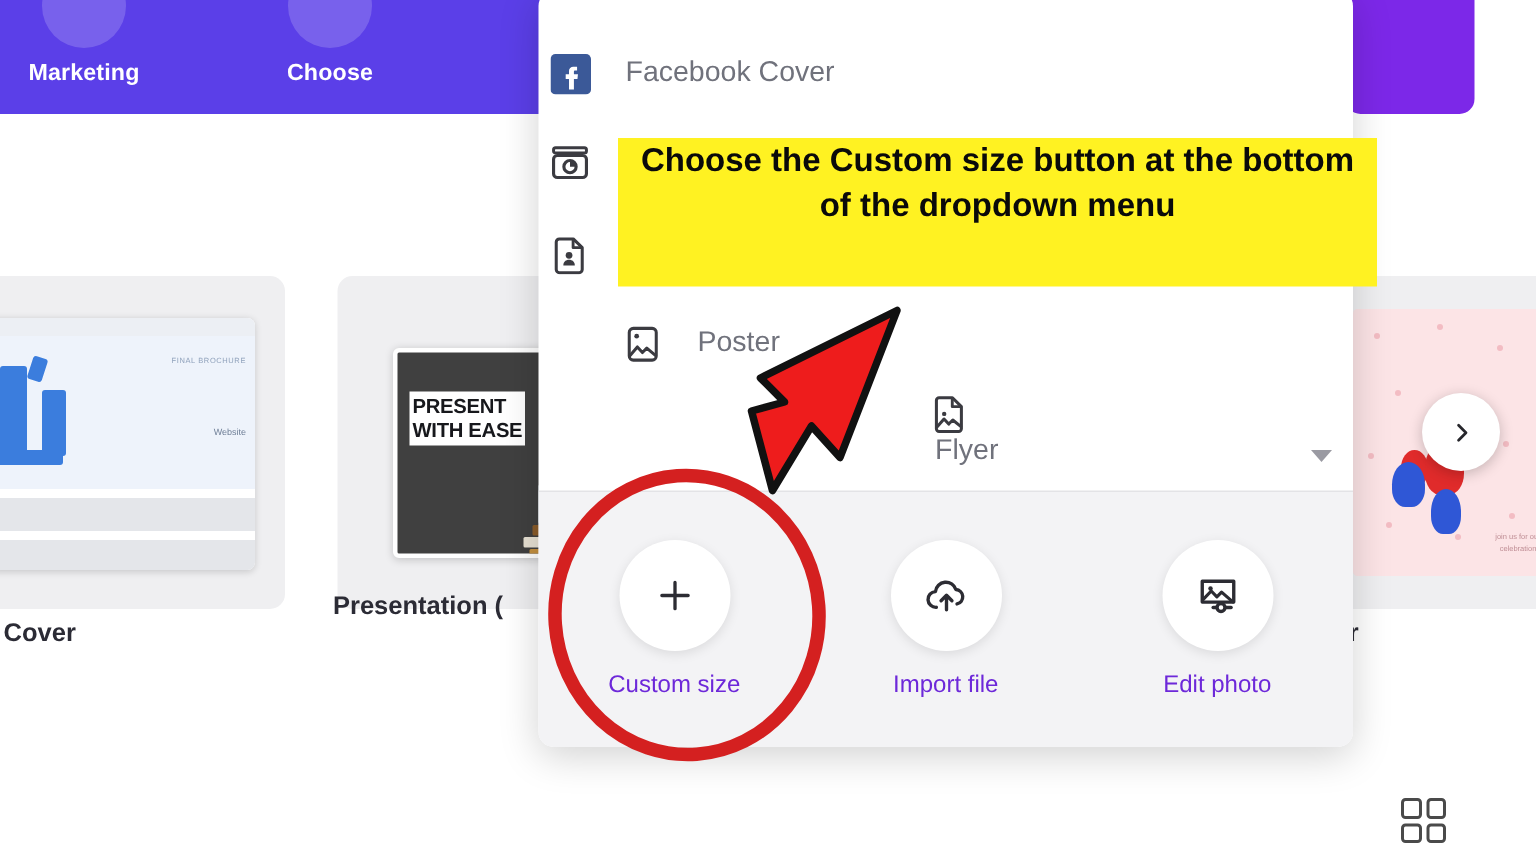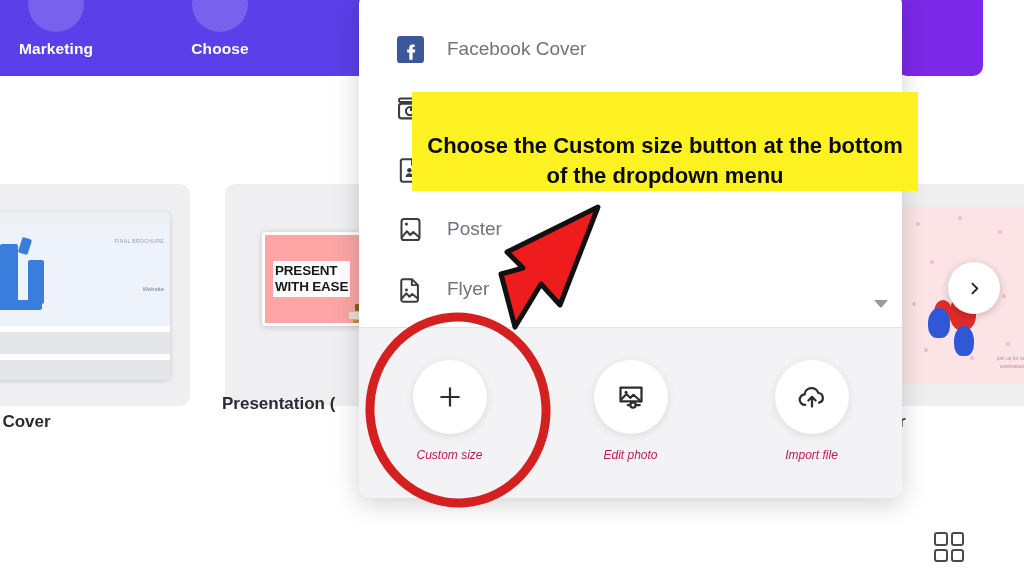--- a/index.html
+++ b/index.html
@@ -109,22 +109,22 @@
   }
   .fb-sub { position:absolute; right:6px; top:62px; width:116px; text-align:right; font-size:6px; color:#6e7e96; }
   .fb-shot .bar { position:absolute; left:0; width:100%; background:#e4e6ea; }
   .fb-shot .b1 { top:120px; height:22px; }
   .fb-shot .b2 { top:148px; height:22px; }
 
   
   .pres-shot {
     position: absolute;
     left: 37px; top: 48px;
-    width: 132px; height: 94px;
-    background: #fca5a5;
+    width: 132px; height: 140px;
+    background: #404040;
     border-radius: 4px;
     box-shadow: 0 1px 6px rgba(0,0,0,.18);
     border: 3px solid #fff;
     overflow: hidden;
   }
   .pres-shot .ptext {
     position:absolute; left:10px; top:28px;
     font-size:13.5px; font-weight:bold; line-height:16px;
     color:#17181c; letter-spacing:-.2px;
     background:#ffffff;
@@ -209,21 +209,21 @@
     overflow:hidden;
   }
   .dd-list {
     position:absolute; left:0; top:0; right:0; height:334px;
     overflow:hidden;
   }
   .dd-item {
     position:absolute;
     left:0; right:0; height:58px;
     display:flex; align-items:center;
-    padding-left:36px;
+    padding-left:6px;
     cursor:pointer;
   }
   .dd-icon {
     width:30px; height:30px;
     display:flex; align-items:center; justify-content:center;
     flex:0 0 30px;
   }
   .dd-label {
     margin-left:22px;
     font-size:19px;
@@ -248,29 +248,29 @@
     padding-top:32px;
   }
   .foot-act { width:150px; text-align:center; cursor:pointer; }
   .foot-circle {
     width:74px; height:74px; border-radius:50%;
     background:#ffffff;
     box-shadow: 0 2px 8px rgba(0,0,0,.10);
     margin:0 auto 14px auto;
     display:flex; align-items:center; justify-content:center;
   }
-  .foot-label { font-size:12px; color:#be185d;font-style:italic; }
+  .foot-label { font-size:16px; color:#6d28d9; }
 
   
   .callout {
     position:absolute;
     left:412px; top:92px;
     width:506px; height:99px;
     background:#fff222;
-    display:flex; align-items:flex-end; justify-content:center;
+    display:flex; align-items:flex-start; justify-content:center;
     text-align:center;
     padding:0 10px;
   }
   .callout-text {
     font-size:22px; font-weight:bold; color:#0a0a0a; line-height:30px;
   }
   .ann-svg { position:absolute; left:0; top:0; width:1024px; height:576px; pointer-events:none; }
 </style>
 </head>
 <body>
@@ -407,32 +407,32 @@
           <svg width="27" height="27" viewBox="0 0 24 24" fill="none">
             <path d="M5.2 2.9h8.3l5.3 5.2v13a1.8 1.8 0 0 1-1.8 1.8H5.2a1.8 1.8 0 0 1-1.8-1.8V4.7a1.8 1.8 0 0 1 1.8-1.8z" stroke="#3b3b41" stroke-width="1.8" stroke-linejoin="round"></path>
             <path d="M13.4 3v5.1h5.2" stroke="#3b3b41" stroke-width="1.7" stroke-linejoin="round"></path>
             <circle cx="11" cy="12.6" r="2" fill="#3b3b41"></circle>
             <path d="M7.6 18.6c0-2 1.5-3.3 3.4-3.3s3.4 1.3 3.4 3.3z" fill="#3b3b41"></path>
           </svg>
         </div>
         <div class="dd-label"></div>
       </div>
 
-      <div class="dd-item" style="top:206px;">
+      <div class="dd-item" style="top:206px;margin-left:48px;">
         <div class="dd-icon">
           <svg width="27" height="27" viewBox="0 0 24 24" fill="none">
             <rect x="4" y="2.6" width="16" height="18.8" rx="2.4" stroke="#3b3b41" stroke-width="1.8"></rect>
             <circle cx="8.4" cy="7.2" r="1.4" fill="#3b3b41"></circle>
             <path d="M4.5 18.6l4.3-5 3 3.3 2.6-2.6 5.1 4.3" stroke="#3b3b41" stroke-width="1.8" stroke-linejoin="round" stroke-linecap="round"></path>
           </svg>
         </div>
         <div class="dd-label">Poster</div>
       </div>
 
-      <div class="dd-item" style="top:266px;">
+      <div class="dd-item" style="top:266px;flex-direction:column;">
         <div class="dd-icon">
           <svg width="27" height="27" viewBox="0 0 24 24" fill="none">
             <path d="M5.4 2.8h7.9l5.3 5.3v13.1a1.6 1.6 0 0 1-1.6 1.6H5.4a1.6 1.6 0 0 1-1.6-1.6V4.4a1.6 1.6 0 0 1 1.6-1.6z" stroke="#3b3b41" stroke-width="1.8" stroke-linejoin="round"></path>
             <path d="M13.2 2.9v5.2h5.2" stroke="#3b3b41" stroke-width="1.7" stroke-linejoin="round"></path>
             <circle cx="8.4" cy="12.4" r="1.3" fill="#3b3b41"></circle>
             <path d="M4.4 19.8l3.9-4.4 2.8 3 2.4-2.4 4.7 3.8" stroke="#3b3b41" stroke-width="1.8" stroke-linejoin="round" stroke-linecap="round"></path>
           </svg>
         </div>
         <div class="dd-label">Flyer</div>
       </div>
@@ -443,44 +443,44 @@
 
     <div class="dd-footer">
 
       <div class="foot-act">
         <div class="foot-circle">
           <svg width="28" height="28" viewBox="0 0 24 24" fill="none">
             <path d="M12 4.5v15M4.5 12h15" stroke="#2c2c33" stroke-width="1.9" stroke-linecap="round"></path>
           </svg>
         </div>
         <div class="foot-label">Custom size</div>
+      </div>
+
+      <div class="foot-act">
+        <div class="foot-circle">
+          <svg width="30" height="30" viewBox="0 0 24 24" fill="none">
+            <path d="M6.6 18.3a4.2 4.2 0 0 1-.5-8.4 5.6 5.6 0 0 1 10.9-1.1 3.9 3.9 0 0 1 .6 7.7" stroke="#2c2c33" stroke-width="1.8" stroke-linecap="round" stroke-linejoin="round"></path>
+            <path d="M12 19.6v-7.4M9.1 14.8L12 11.9l2.9 2.9" stroke="#2c2c33" stroke-width="1.8" stroke-linecap="round" stroke-linejoin="round"></path>
+          </svg>
+        </div>
+        <div class="foot-label">Import file</div>
       </div>
 
       <div class="foot-act">
         <div class="foot-circle">
           <svg width="30" height="30" viewBox="0 0 24 24" fill="none">
             <path d="M3.6 4.4h16.8v11.1H3.6z" stroke="#2c2c33" stroke-width="1.8" stroke-linejoin="round"></path>
             <circle cx="8" cy="8.2" r="1.2" fill="#2c2c33"></circle>
             <path d="M4 14.2l4.4-4.6 3 3.1 2.5-2.5 6 5.2" stroke="#2c2c33" stroke-width="1.7" stroke-linejoin="round" stroke-linecap="round"></path>
             <path d="M9.4 18.4h9.6" stroke="#2c2c33" stroke-width="1.8" stroke-linecap="round"></path>
             <circle cx="13.6" cy="18.4" r="2.1" fill="#ffffff" stroke="#2c2c33" stroke-width="1.8"></circle>
           </svg>
         </div>
         <div class="foot-label">Edit photo</div>
       </div>
-
-      <div class="foot-act">
-        <div class="foot-circle">
-          <svg width="30" height="30" viewBox="0 0 24 24" fill="none">
-            <path d="M6.6 18.3a4.2 4.2 0 0 1-.5-8.4 5.6 5.6 0 0 1 10.9-1.1 3.9 3.9 0 0 1 .6 7.7" stroke="#2c2c33" stroke-width="1.8" stroke-linecap="round" stroke-linejoin="round"></path>
-            <path d="M12 19.6v-7.4M9.1 14.8L12 11.9l2.9 2.9" stroke="#2c2c33" stroke-width="1.8" stroke-linecap="round" stroke-linejoin="round"></path>
-          </svg>
-        </div>
-        <div class="foot-label">Import file</div>
-      </div>
     </div>
   </div>
 
   <div class="callout">
     <div class="callout-text">Choose the Custom size button at the bottom of the dropdown menu</div>
   </div>
 
   <svg class="ann-svg" viewBox="0 0 1024 576">
     <polygon points="598,207 560,305 541,284 515,327 501,274 523,268 507,252" fill="#ee1c1c" stroke="#111111" stroke-width="5" stroke-linejoin="round"></polygon>
     <ellipse cx="458" cy="410" rx="88" ry="93" fill="none" stroke="#d42020" stroke-width="9" stroke-linecap="round" transform="rotate(-4 458 410)"></ellipse>

